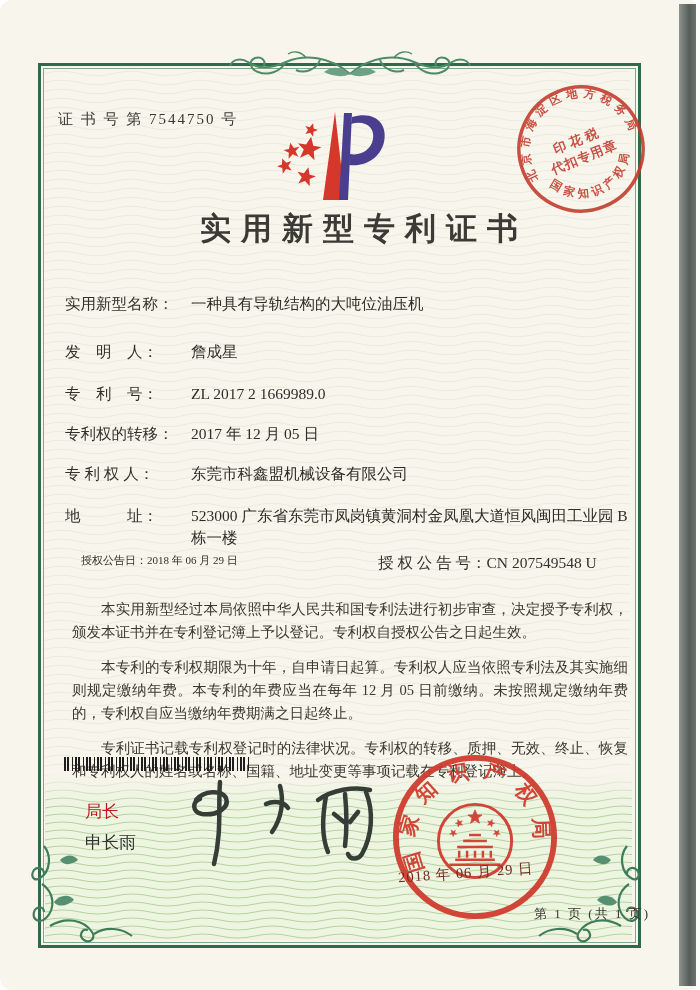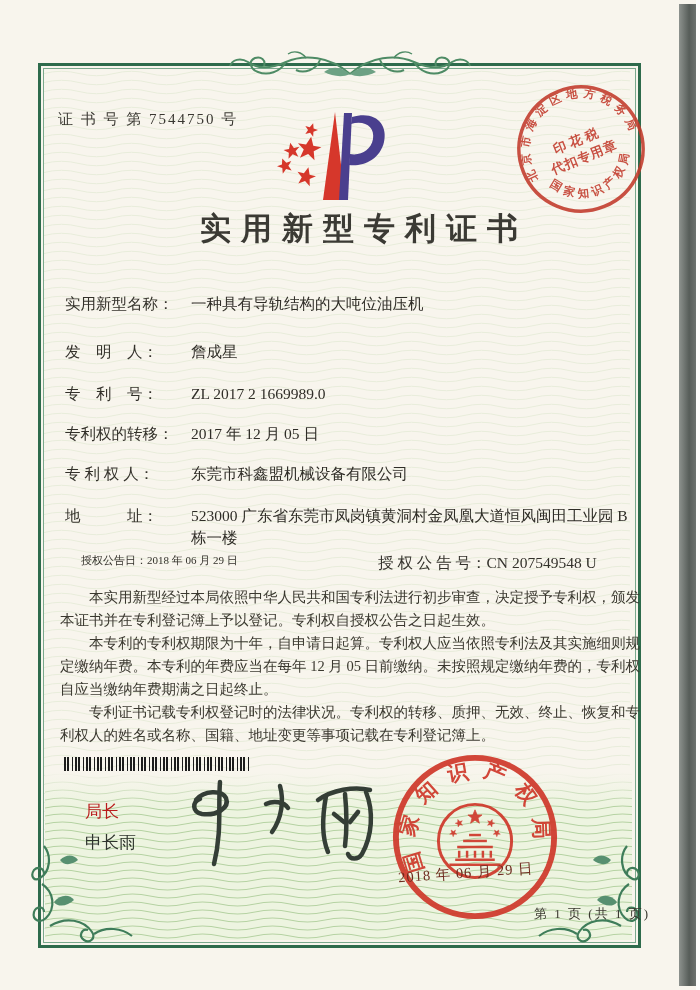--- a/index.html
+++ b/index.html
@@ -1,17 +1,17 @@
 <!DOCTYPE html>
 <html><head>
 <meta charset="utf-8">
 <style>
   html,body{margin:0;padding:0;background:#ffffff;}
   #page{position:relative;width:700px;height:990px;background:#f8f5ed;overflow:hidden;
-        font-family:"Liberation Serif","DejaVu Serif",serif;color:#33312b;}
+        font-family:"Liberation Serif","DejaVu Serif",serif;color:#33312b;border-radius:12px;}
   
   .shadow-right{position:absolute;left:679px;top:4px;width:17px;height:982px;
         background:linear-gradient(90deg,#8d928e,#575d59 60%,#6c726e);}
   .shadow-right-white{position:absolute;left:696px;top:0;width:4px;height:990px;background:#fdfdfc;}
   
   .frame{position:absolute;left:38px;top:63px;width:597px;height:879px;
         border:3px solid #2e6b4c;}
   .frame-inner{position:absolute;left:2px;top:2px;right:2px;bottom:2px;border:1px solid #7aa98d;}
   
   .waves-light{position:absolute;left:44px;top:69px;width:586px;height:868px;opacity:.25;pointer-events:none;}
@@ -23,21 +23,21 @@
         transform:rotate(-22deg);opacity:.88;}
   .title{position:absolute;left:0;top:208px;width:700px;text-align:center;
         font-size:31px;font-weight:bold;letter-spacing:10px;color:#3b3a34;padding-left:14px;}
   .row{position:absolute;left:65px;width:575px;font-size:15.5px;display:flex;line-height:22px;}
   .row .label{flex:0 0 110px;color:#33312a;}
   .row .value{flex:1;color:#2f2d27;margin-left:16px;}
   .r1{top:293px}.r2{top:341px}.r3{top:383px}.r4{top:423px}.r5{top:463px}.r6{top:505px}
   .grant-left{position:absolute;left:65px;top:553px;font-size:11px;margin-left:16px;}
   .grant-right{position:absolute;left:378px;top:553px;font-size:15.5px;}
   .paras{position:absolute;left:60px;top:586px;width:580px;}
-  .paras p{margin:0;text-indent:2em;font-size:14.5px;line-height:23px;color:#3a382f;
+  .paras p{margin:12px;text-indent:2em;font-size:14.5px;line-height:23px;color:#3a382f;
         text-align:justify;}
   .barcode{position:absolute;left:64px;top:757px;width:187px;height:14px;
         background:repeating-linear-gradient(90deg,#1d1d1d 0 2px,transparent 2px 3px,
         #1d1d1d 3px 5px,transparent 5px 8px,#1d1d1d 8px 9px,transparent 9px 11px);}
   .signer-title{position:absolute;left:85px;top:800px;font-size:17px;color:#b91c1c;
         font-family:"Liberation Sans","DejaVu Sans",sans-serif;}
   .signer-name{position:absolute;left:85px;top:831px;font-size:17px;color:#2f352e;
         font-family:"Liberation Sans","DejaVu Sans",sans-serif;}
   .signature{position:absolute;left:168px;top:766px;width:225px;height:110px;}
   .seal{position:absolute;left:386px;top:748px;width:178px;height:178px;opacity:.92;}

